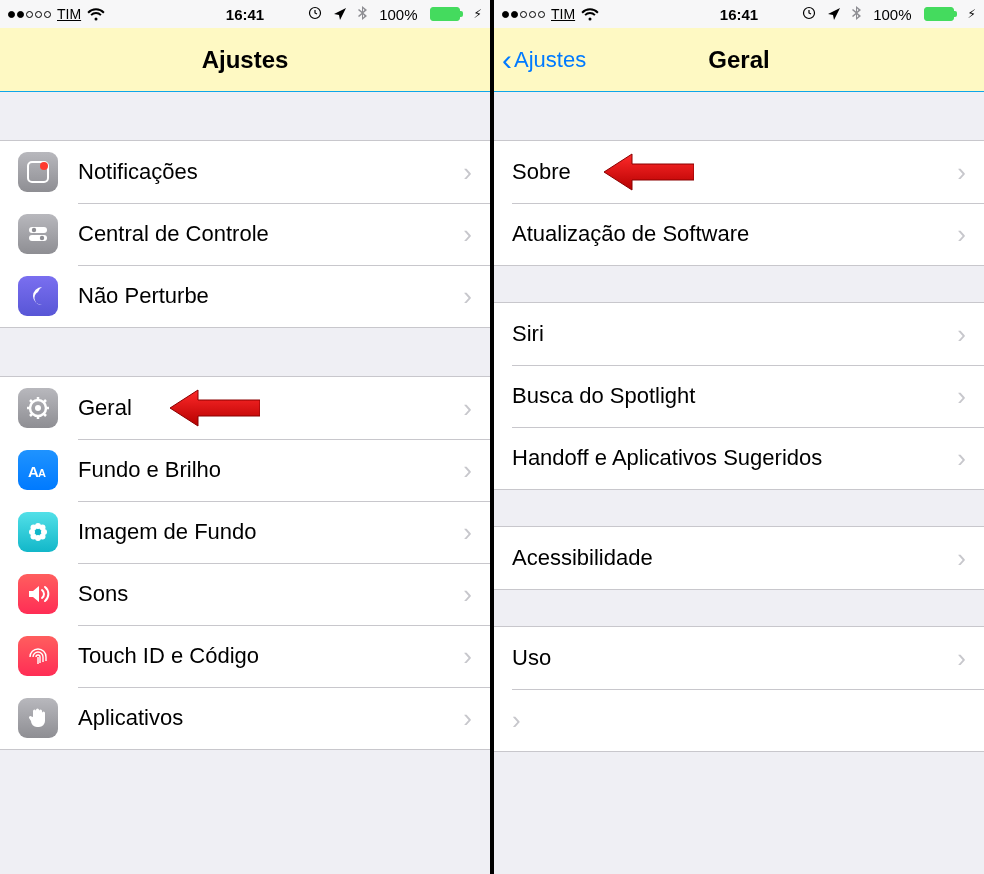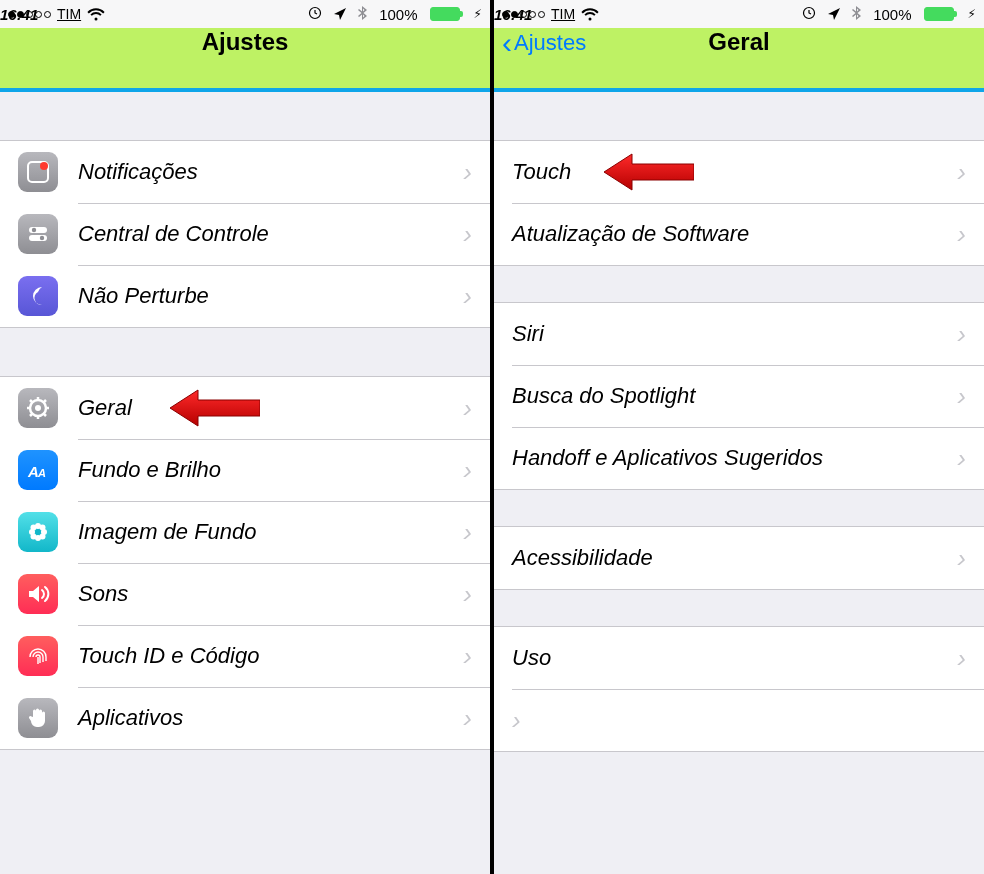--- a/index.html
+++ b/index.html
@@ -27,59 +27,59 @@
     height: 28px;
     background: #f7f7f8;
     display: flex;
     align-items: center;
     justify-content: space-between;
     padding: 0 8px;
     font-size: 15px;
     color: #000;
   }
   .status-left { display: flex; align-items: center; gap: 6px; }
-  .status-center { position: absolute; left: 0; right: 0; font-weight: 600; font-size: 15px; pointer-events: none; font-style: italic;}
+  .status-center { position: absolute; left: 0; right: 0; text-align: center; font-weight: 600; font-size: 15px; pointer-events: none;}
   .status-right { display: flex; align-items: center; gap: 12px; }
   .signal-dots { display: flex; gap: 2px; align-items: center; }
   .dot { width: 7px; height: 7px; border-radius: 50%; border: 1px solid #000; }
   .dot.filled { background: #000; }
   .carrier { font-size: 14px; text-decoration: underline; }
   .wifi-icon svg { display: block; }
   .battery {
     width: 30px; height: 14px; border: 1px solid #44db5e; border-radius: 3px;
     position: relative; background: #44db5e;
   }
   .battery::after {
     content: ""; position: absolute; right: -4px; top: 3px;
     width: 3px; height: 6px; background: #44db5e; border-radius: 0 2px 2px 0;
   }
   .bolt { font-size: 12px; margin-left: 2px; }
   
   .nav-bar {
     height: 64px;
-    background: #bef264;
-    border-bottom: 4px solid #0ea5e9;
+    background: #fef9c3;
+    border-bottom: 1px solid #0ea5e9;
     display: flex;
+    align-items: center;
     justify-content: center;
     position: relative;
   }
   .nav-title { font-size: 24px; font-weight: 600; color: #000; }
   .nav-back {
     position: absolute; left: 8px; display: flex; align-items: center;
     color: #007aff; font-size: 22px; gap: 2px;
   }
   .nav-back-chevron { font-size: 30px; line-height: 1; font-weight: 300; }
   
   .group-spacer { height: 48px; }
   .group-spacer.small { height: 36px; }
   .group {
     background: #fff;
     border-top: 1px solid #c8c7cc;
     border-bottom: 1px solid #c8c7cc;
-    font-style: italic;
   }
   .row {
     height: 62px;
     display: flex;
     align-items: center;
     padding: 0 18px;
     position: relative;
     background: #fff;
   }
   .row + .row::before {
@@ -349,21 +349,21 @@
       <span class="nav-back-chevron">‹</span>
       <span>Ajustes</span>
     </div>
     <div class="nav-title">Geral</div>
   </div>
 
   <div class="group-spacer"></div>
 
   <div class="group">
     <div class="row no-icon" style="position:relative;">
-      <div class="row-label">Touch</div>
+      <div class="row-label">Sobre</div>
       <div class="row-chevron">›</div>
       <div class="arrow-annot" style="left:110px; top:10px;">
         <svg width="90" height="42" viewBox="0 0 90 42">
             <defs>
               <linearGradient id="ga2" x1="0" y1="0" x2="0" y2="1">
                 <stop offset="0" stop-color="#ff2a2a"></stop>
                 <stop offset="1" stop-color="#b50000"></stop>
               </linearGradient>
             </defs>
             <path d="M0 21 L28 3 L28 13 L90 13 L90 29 L28 29 L28 39 Z" fill="url(#ga2)" stroke="#8a0000" stroke-width="1"></path>

